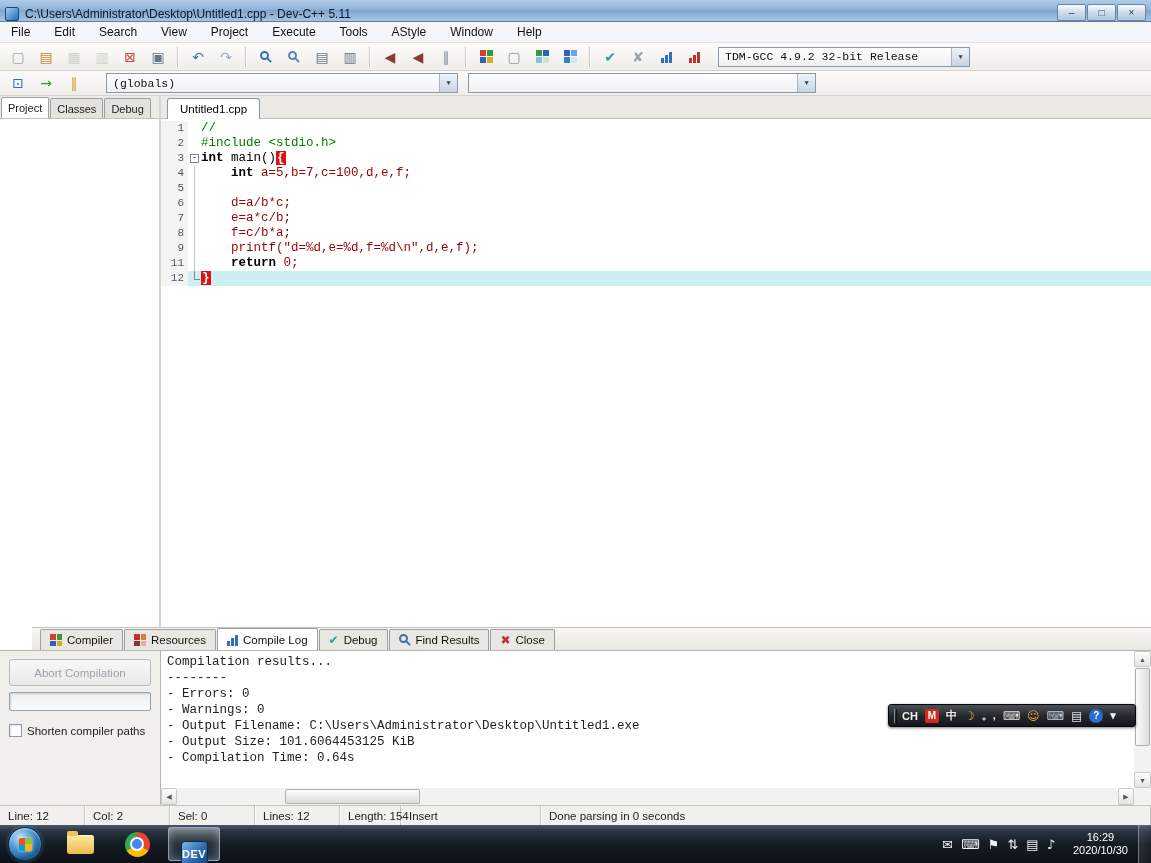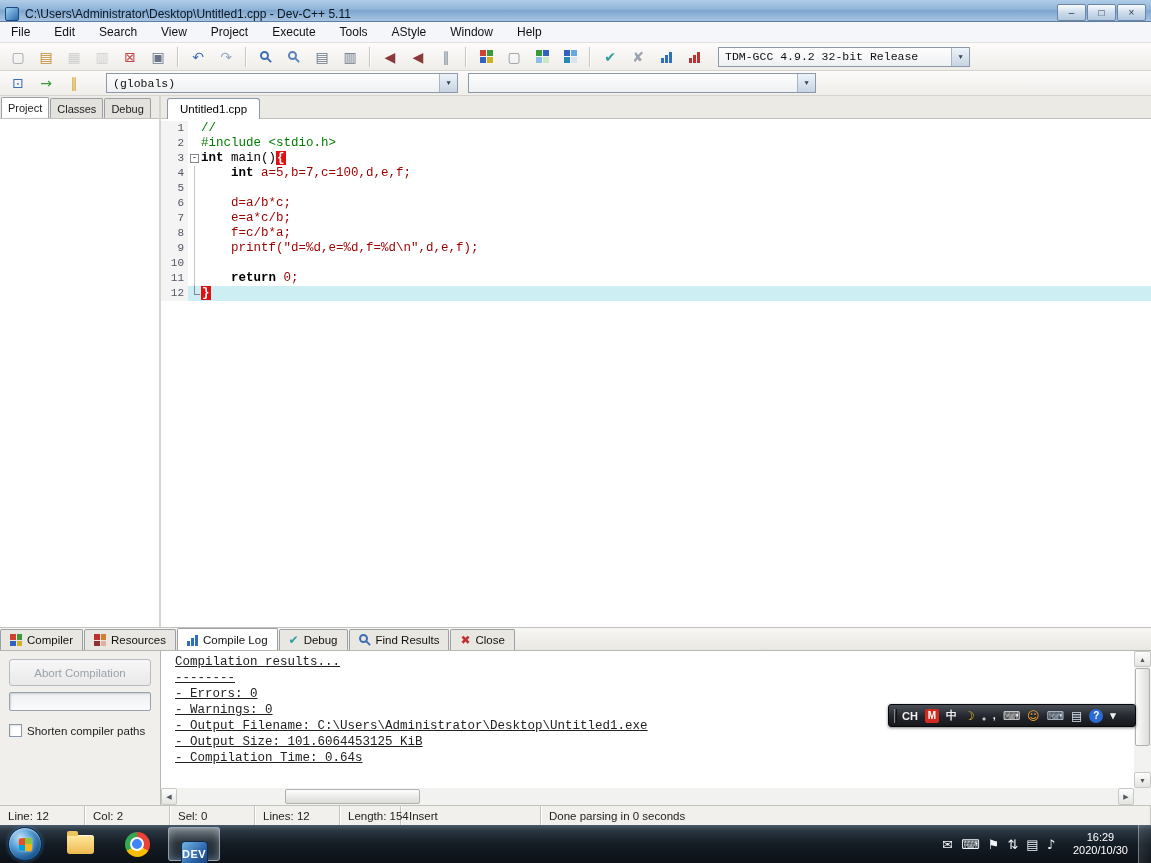--- a/index.html
+++ b/index.html
@@ -60,35 +60,35 @@
   .fold-mid::before{content:"";position:absolute;left:6px;top:0;bottom:0;border-left:1px solid #c2c6ca;}
   .fold-end::before{content:"";position:absolute;left:6px;top:0;width:5px;height:8px;border-left:1px solid #808890;border-bottom:1px solid #808890;}
   .ctext{flex:1;white-space:pre;}
   .tk-green{color:#007d00;}
   .tk-kw{color:#000;font-weight:bold;}
   .tk-plain{color:#000;}
   .tk-red{color:#9e0000;}
   .tk-brace{background:#e01010;color:#fff;font-weight:bold;padding:0 1px;}
 
   
-  .bottom-tabs{height:23px;flex:0 0 23px;background:linear-gradient(#f8f7f4,#e9e7e1);border-top:1px solid #c4c2bc;display:flex;align-items:flex-end;padding:1px 0 0;}
+  .bottom-tabs{height:23px;flex:0 0 23px;background:linear-gradient(#f8f7f4,#e9e7e1);border-top:1px solid #c4c2bc;display:flex;align-items:flex-end;padding:1px 8px 0;margin-left:32px;}
   .btab{height:21px;display:flex;align-items:center;gap:5px;padding:0 9px;border:1px solid #9aa0a6;border-bottom:none;border-radius:2px 2px 0 0;background:#e9e7e1;font-size:11.5px;margin-right:1px;color:#111;}
   .btab.active{background:#fff;height:22px;justify-content:flex-end;}
   .btab .icon.glyph{font-size:12px;}
   .btab .grid4{width:12px;height:12px;}
 
   
   .bottom-panel{height:155px;flex:0 0 155px;display:flex;border-top:1px solid #b8b6b0;min-height:0;}
   .bp-left{width:161px;flex:0 0 161px;background:#f0efeb;border-right:1px solid #b8b6b0;padding:8px 9px;display:flex;flex-direction:column;}
   .abort-btn{height:27px;border:1px solid #b8bcc0;border-radius:3px;background:linear-gradient(#f7f7f7,#e9e9e9);color:#9aa2aa;font-size:11.5px;font-family:inherit;}
   .progress{height:19px;margin-top:6px;border:1px solid #98a2ac;background:linear-gradient(#eef0f2,#fafbfc);box-shadow:inset 1px 1px 2px rgba(0,0,0,.15);border-radius:2px;}
   .shorten{display:flex;align-items:center;gap:5px;margin-top:13px;font-size:11.5px;color:#222;}
   .checkbox{width:13px;height:13px;border:1px solid #8a98a8;background:#fff;box-shadow:inset 1px 1px 2px rgba(0,0,0,.12);flex:0 0 13px;}
   .bp-logwrap{flex:1;position:relative;background:#fff;min-width:0;}
-  .bp-log{position:absolute;left:0;top:0;right:17px;bottom:17px;padding:3px 14px;font-family:"Liberation Mono","DejaVu Sans Mono",monospace;font-size:12.5px;line-height:16px;color:#222;overflow:hidden;text-decoration:underline;}
+  .bp-log{position:absolute;left:0;top:0;right:17px;bottom:17px;padding:3px 6px;font-family:"Liberation Mono","DejaVu Sans Mono",monospace;font-size:12.5px;line-height:16px;color:#222;overflow:hidden;}
   .log-line{white-space:pre;}
   .vscroll{position:absolute;top:0;right:0;bottom:17px;width:17px;background:#f2f2f0;display:flex;flex-direction:column;}
   .sarrow{flex:0 0 16px;display:flex;align-items:center;justify-content:center;font-size:7px;color:#505860;background:linear-gradient(#fdfdfd,#e4e4e2);border:1px solid #c8c8c4;border-radius:2px;}
   .hscroll .sarrow{flex:0 0 16px;height:100%;}
   .vthumb{flex:0 0 78px;margin:1px;background:linear-gradient(90deg,#fdfdfd,#dcdcd8);border:1px solid #b0b0ac;border-radius:2px;}
   .sspacer{flex:1;}
   .hscroll{position:absolute;left:0;right:17px;bottom:0;height:17px;background:#f2f2f0;display:flex;align-items:stretch;}
   .hspacer1{flex:0 0 108px;}
   .hthumb{flex:0 0 135px;margin:1px 0;background:linear-gradient(#fdfdfd,#dcdcd8);border:1px solid #b0b0ac;border-radius:2px;}
   .scorner{position:absolute;right:0;bottom:0;width:17px;height:17px;background:#f2f2f0;}
@@ -337,25 +337,20 @@
             <span class="lnum">8</span>
             <span class="fold fold-mid"></span>
             <span class="ctext"><span class="tk-plain">    </span><span class="tk-red">f=c/b*a;</span></span>
           </div>
           <div class="cline">
             <span class="lnum">9</span>
             <span class="fold fold-mid"></span>
             <span class="ctext"><span class="tk-plain">    </span><span class="tk-red">printf("d=%d,e=%d,f=%d\n",d,e,f);</span></span>
           </div>
           <div class="cline">
-            <span class="lnum">10</span>
-            <span class="fold fold-mid"></span>
-            <span class="ctext"></span>
-          </div>
-          <div class="cline">
             <span class="lnum">11</span>
             <span class="fold fold-mid"></span>
             <span class="ctext"><span class="tk-plain">    </span><span class="tk-kw">return</span><span class="tk-plain"> </span><span class="tk-red">0;</span></span>
           </div>
           <div class="cline current">
             <span class="lnum">12</span>
             <span class="fold fold-end"></span>
             <span class="ctext"><span class="tk-brace">}</span></span>
           </div>
         </div>

